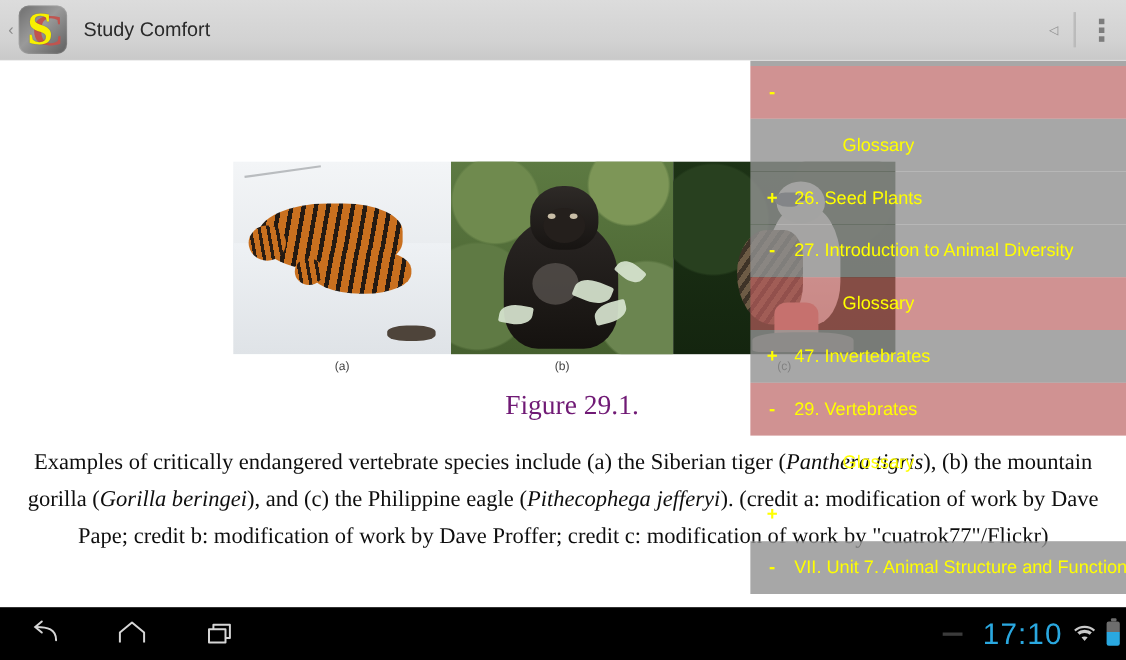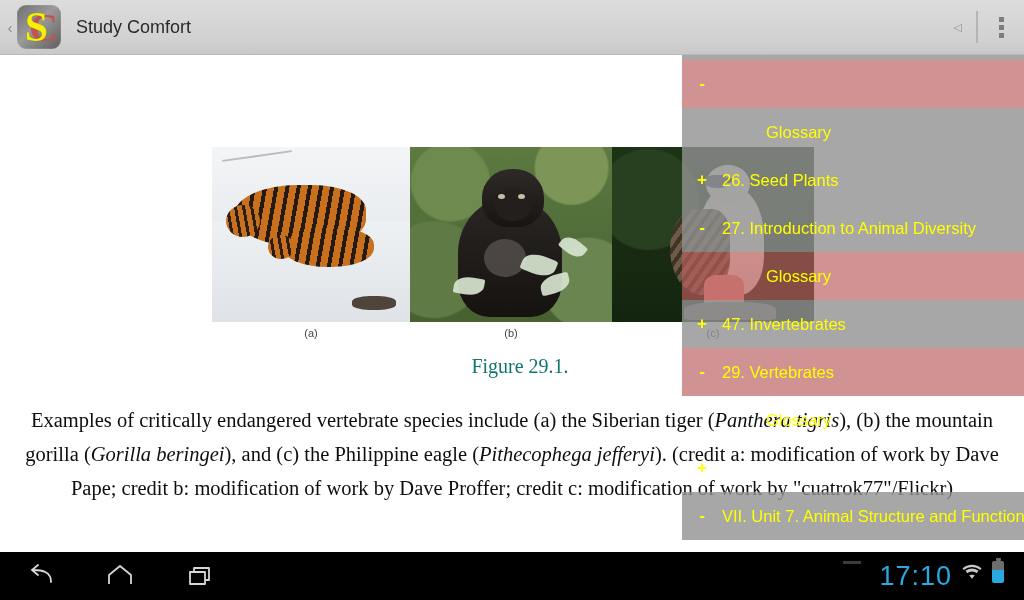--- a/index.html
+++ b/index.html
@@ -225,21 +225,21 @@
   }
   #fig-labels span { text-align: center; }
   #fig-labels .la { width: 198px; }
   #fig-labels .lb { width: 202px; }
   #fig-labels .lc { width: 202px; }
 
   #fig-title {
     position: absolute; left: 0; top: 300px; width: 1024px;
     text-align: center;
     font-family: "Liberation Serif", serif;
-    font-size: 20px; color: #0f766e; padding-left: 16px;
+    font-size: 25px; color: #701a75; padding-left: 16px;
   }
   #fig-caption {
     position: absolute; left: 0; top: 348px; width: 1024px;
     padding: 0 8px;
     text-align: center;
     font-family: "Liberation Serif", serif;
     font-size: 20.5px; line-height: 34px; color: #0e0e0e;
   }
   #fig-caption i { font-style: italic; }
 
@@ -283,22 +283,22 @@
     background: #000;
     display: flex; align-items: center;
   }
   .nav-btn {
     width: 80px; height: 48px;
     display: flex; align-items: center; justify-content: center;
     cursor: pointer;
   }
   .nav-spacer { flex: 1 1 auto; }
   #sys-status {
-    display: flex; gap: 8px;
-    padding-right: 20px;
+    display: flex; align-items: center; gap: 8px;
+    padding-right: 6px;
   }
   .dash { width: 18px; height: 3px; background: #3b3b3b; margin-right: 10px; }
   #clock {
     font-family: "Liberation Sans", sans-serif;
     font-size: 27px; color: #2aa8e0; letter-spacing: 1px;
     font-weight: 300;
   }
   .batt {
     width: 12px; height: 22px; border-radius: 2px;
     background: linear-gradient(#6d6d6d 0 42%, #2aa8e0 42% 100%);

